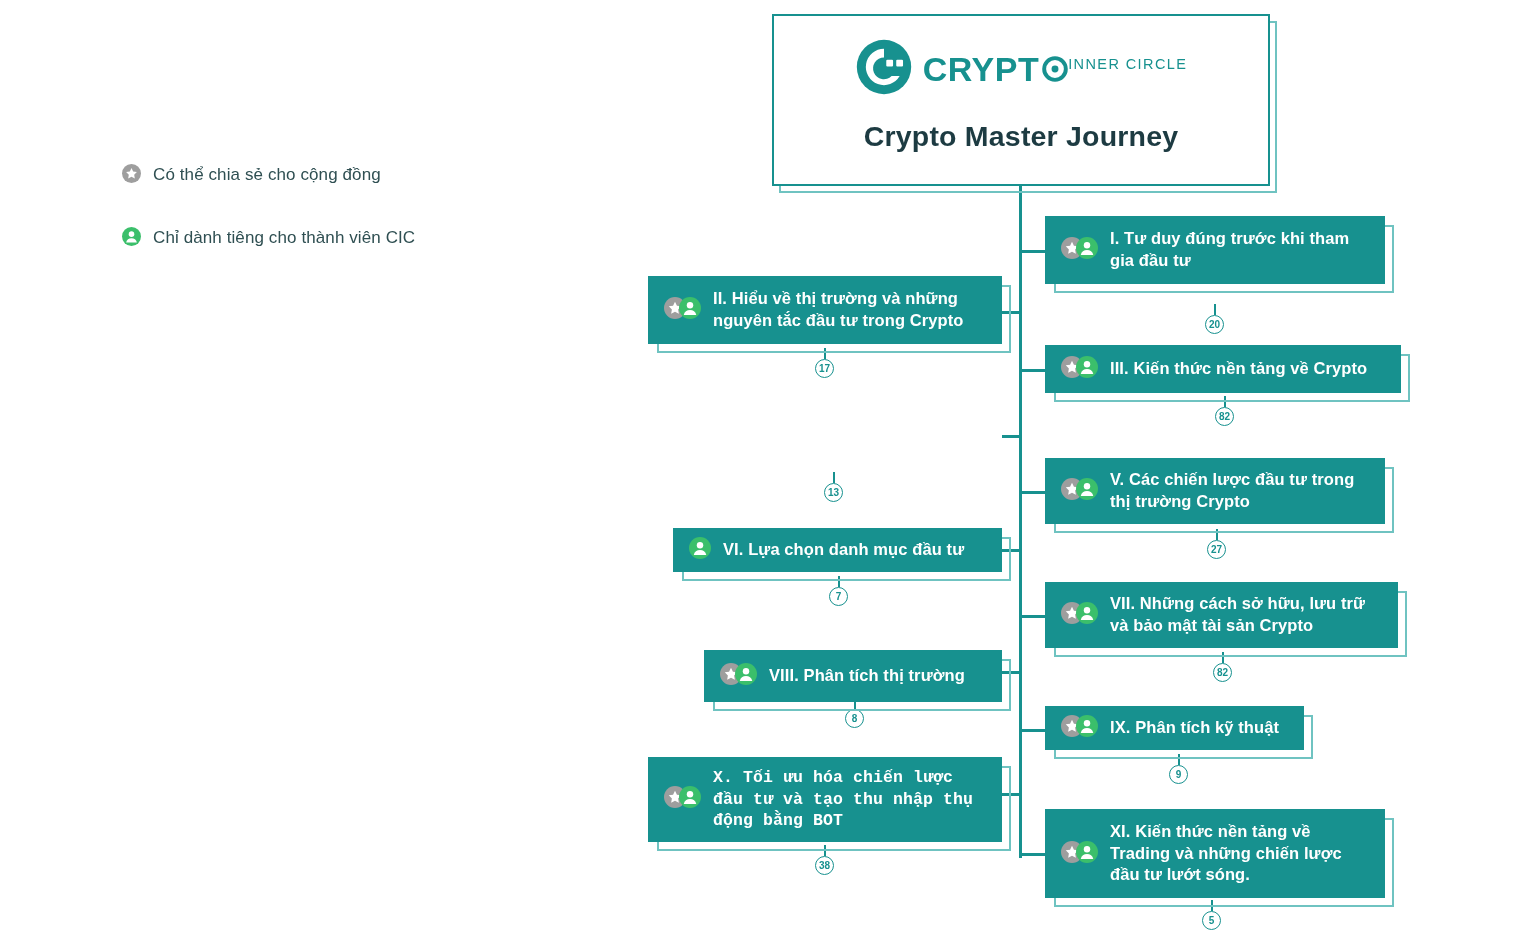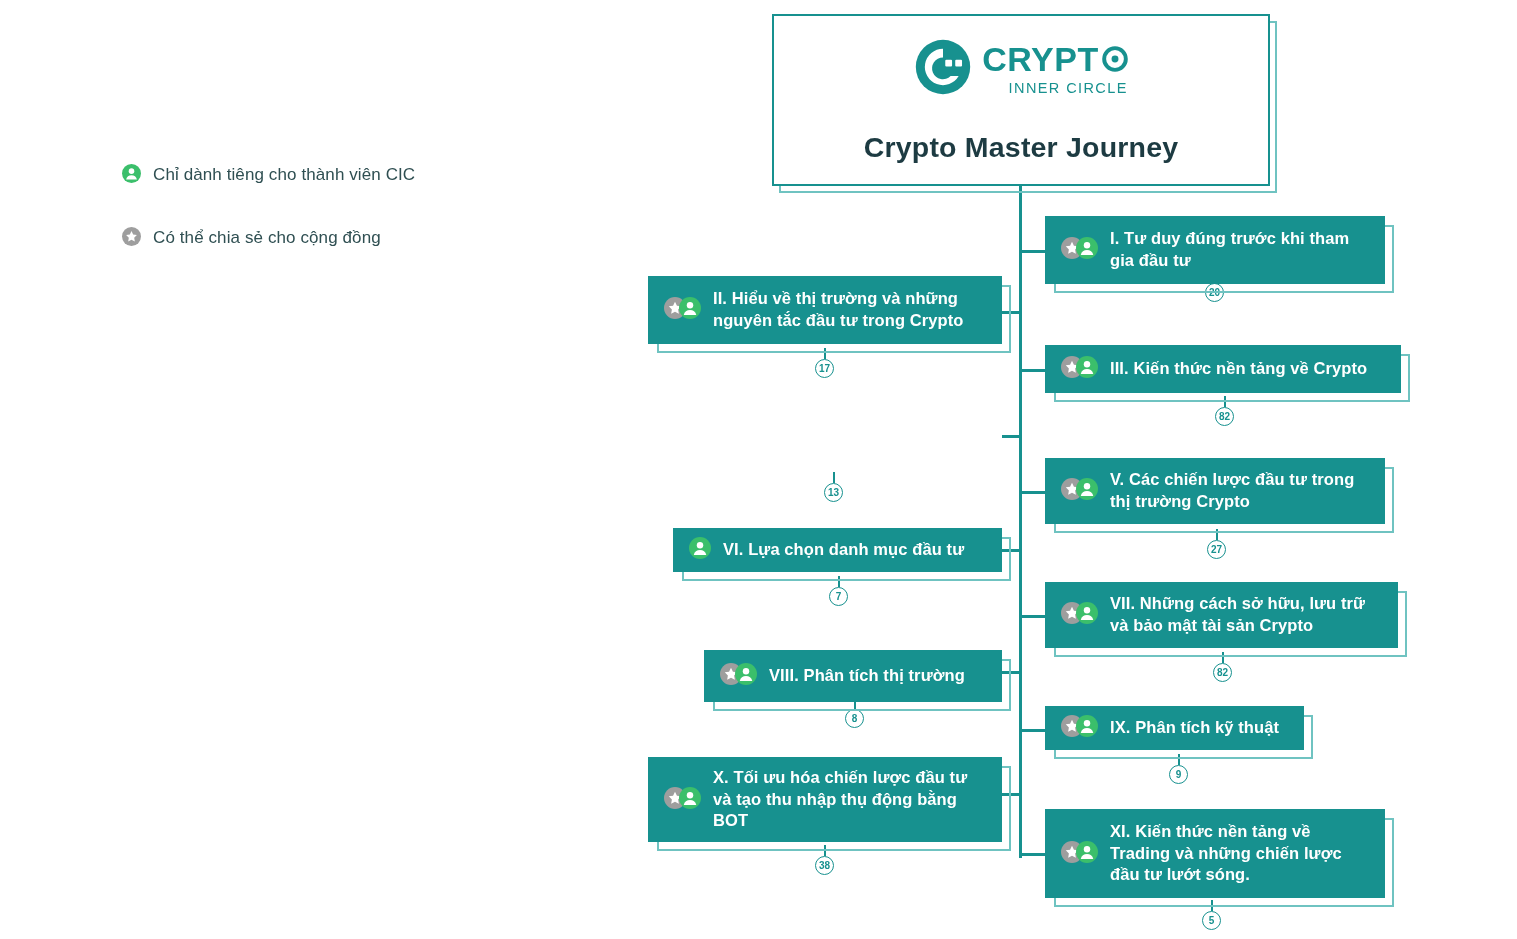--- a/index.html
+++ b/index.html
@@ -32,31 +32,31 @@
   .header-shadow {
     position: absolute; left: 779px; top: 21px;
     width: 498px; height: 172px;
     border: 2px solid #6fc3c1;
     z-index: 4;
   }
   .logo-wrap {
     display: flex; align-items: center; justify-content: center;
     margin-top: 22px; gap: 10px;
   }
-  .logo-text { display: flex; flex-direction: column; line-height: 1; }
+  .logo-text { display: flex; flex-direction: row; line-height: 1; }
   .logo-main {
     font-size: 34px; font-weight: bold; color: #17918f;
     letter-spacing: .5px; display: flex; align-items: center; gap: 3px;
   }
   .logo-sub {
     font-size: 14.5px; font-weight: normal; color: #17918f;
     letter-spacing: 1.4px; margin-top: 5px; text-align: right;
   }
   .header-title {
-    text-align: center; margin-top: 31px;
+    text-align: center; margin-top: 20px;
     font-size: 28.5px; font-weight: bold; color: #1d3b42;
     letter-spacing: .2px;
   }
 
   
   .line { position: absolute; background: #17918f; z-index: 1; }
   .trunk { width: 3px; }
   .branch { height: 3px; }
 
   
@@ -95,35 +95,35 @@
 </style>
 </head>
 <body>
 
 <div id="root">
 
   <div class="legend">
     <div class="legend-row">
       <span class="ico">
         <svg width="19" height="19" viewBox="0 0 24 24">
+          <circle cx="12" cy="12" r="12" fill="#9e9e9e"></circle>
+          <path d="M12 5.2l2.1 4.3 4.7.7-3.4 3.3.8 4.7-4.2-2.2-4.2 2.2.8-4.7L5.2 10.2l4.7-.7z" fill="#ffffff"></path>
+        </svg>
+      </span>
+      <span class="legend-label">Có thể chia sẻ cho cộng đồng</span>
+    </div>
+    <div class="legend-row">
+      <span class="ico">
+        <svg width="19" height="19" viewBox="0 0 24 24">
           <circle cx="12" cy="12" r="12" fill="#3bbf6b"></circle>
           <circle cx="12" cy="9" r="3.5" fill="#ffffff"></circle>
           <path d="M5.2 19.6c.6-3.6 3.4-5.4 6.8-5.4s6.2 1.8 6.8 5.4z" fill="#ffffff"></path>
         </svg>
       </span>
       <span class="legend-label">Chỉ dành tiêng cho thành viên CIC</span>
-    </div>
-    <div class="legend-row">
-      <span class="ico">
-        <svg width="19" height="19" viewBox="0 0 24 24">
-          <circle cx="12" cy="12" r="12" fill="#9e9e9e"></circle>
-          <path d="M12 5.2l2.1 4.3 4.7.7-3.4 3.3.8 4.7-4.2-2.2-4.2 2.2.8-4.7L5.2 10.2l4.7-.7z" fill="#ffffff"></path>
-        </svg>
-      </span>
-      <span class="legend-label">Có thể chia sẻ cho cộng đồng</span>
     </div>
   </div>
 
   <div class="header-shadow"></div>
   <div class="header-card">
     <div class="logo-wrap">
       <span class="ico">
         <svg width="58" height="58" viewBox="0 0 64 64">
           <circle cx="32" cy="32" r="30" fill="#17918f"></circle>
           <path d="M32 12a20 20 0 1 0 17.3 30H40.4A12 12 0 1 1 32 21.5z" fill="#ffffff"></path>
@@ -170,21 +170,21 @@
             </svg></span>
         <span class="ico"><svg width="22" height="22" viewBox="0 0 24 24">
               <circle cx="12" cy="12" r="12" fill="#3bbf6b"></circle>
               <circle cx="12" cy="9" r="3.5" fill="#ffffff"></circle>
               <path d="M5.2 19.6c.6-3.6 3.4-5.4 6.8-5.4s6.2 1.8 6.8 5.4z" fill="#ffffff"></path>
             </svg></span>
       </span>
       <span class="mod-text">I. Tư duy đúng trước khi tham gia đầu tư</span>
     </div>
   </div>
-  <div class="badge-wrap" style="left:1205px; top:272px;">
+  <div class="badge-wrap" style="left:1205px; top:304px;">
     <div class="badge-stem"></div>
     <div class="badge">20</div>
   </div>
 
   <div class="module" style="left:648px; top:276px; width:354px; height:68px;">
     <div class="mod-outline"></div>
     <div class="mod-body">
       <span class="mod-icons">
         <span class="ico"><svg width="22" height="22" viewBox="0 0 24 24">
               <circle cx="12" cy="12" r="12" fill="#9e9e9e"></circle>
@@ -330,21 +330,21 @@
             </svg></span>
       </span>
       <span class="mod-text">IX. Phân tích kỹ thuật</span>
     </div>
   </div>
   <div class="badge-wrap" style="left:1169px; top:754px;">
     <div class="badge-stem"></div>
     <div class="badge">9</div>
   </div>
 
-  <div class="module" style="left:648px; top:757px; width:354px; height:85px;">
+  <div class="module" style="left:648px; top:757px; width:354px; height:85px;font-family:Liberation Mono, monospace;">
     <div class="mod-outline"></div>
     <div class="mod-body">
       <span class="mod-icons">
         <span class="ico"><svg width="22" height="22" viewBox="0 0 24 24">
               <circle cx="12" cy="12" r="12" fill="#9e9e9e"></circle>
               <path d="M12 5.2l2.1 4.3 4.7.7-3.4 3.3.8 4.7-4.2-2.2-4.2 2.2.8-4.7L5.2 10.2l4.7-.7z" fill="#ffffff"></path>
             </svg></span>
         <span class="ico"><svg width="22" height="22" viewBox="0 0 24 24">
               <circle cx="12" cy="12" r="12" fill="#3bbf6b"></circle>
               <circle cx="12" cy="9" r="3.5" fill="#ffffff"></circle>

